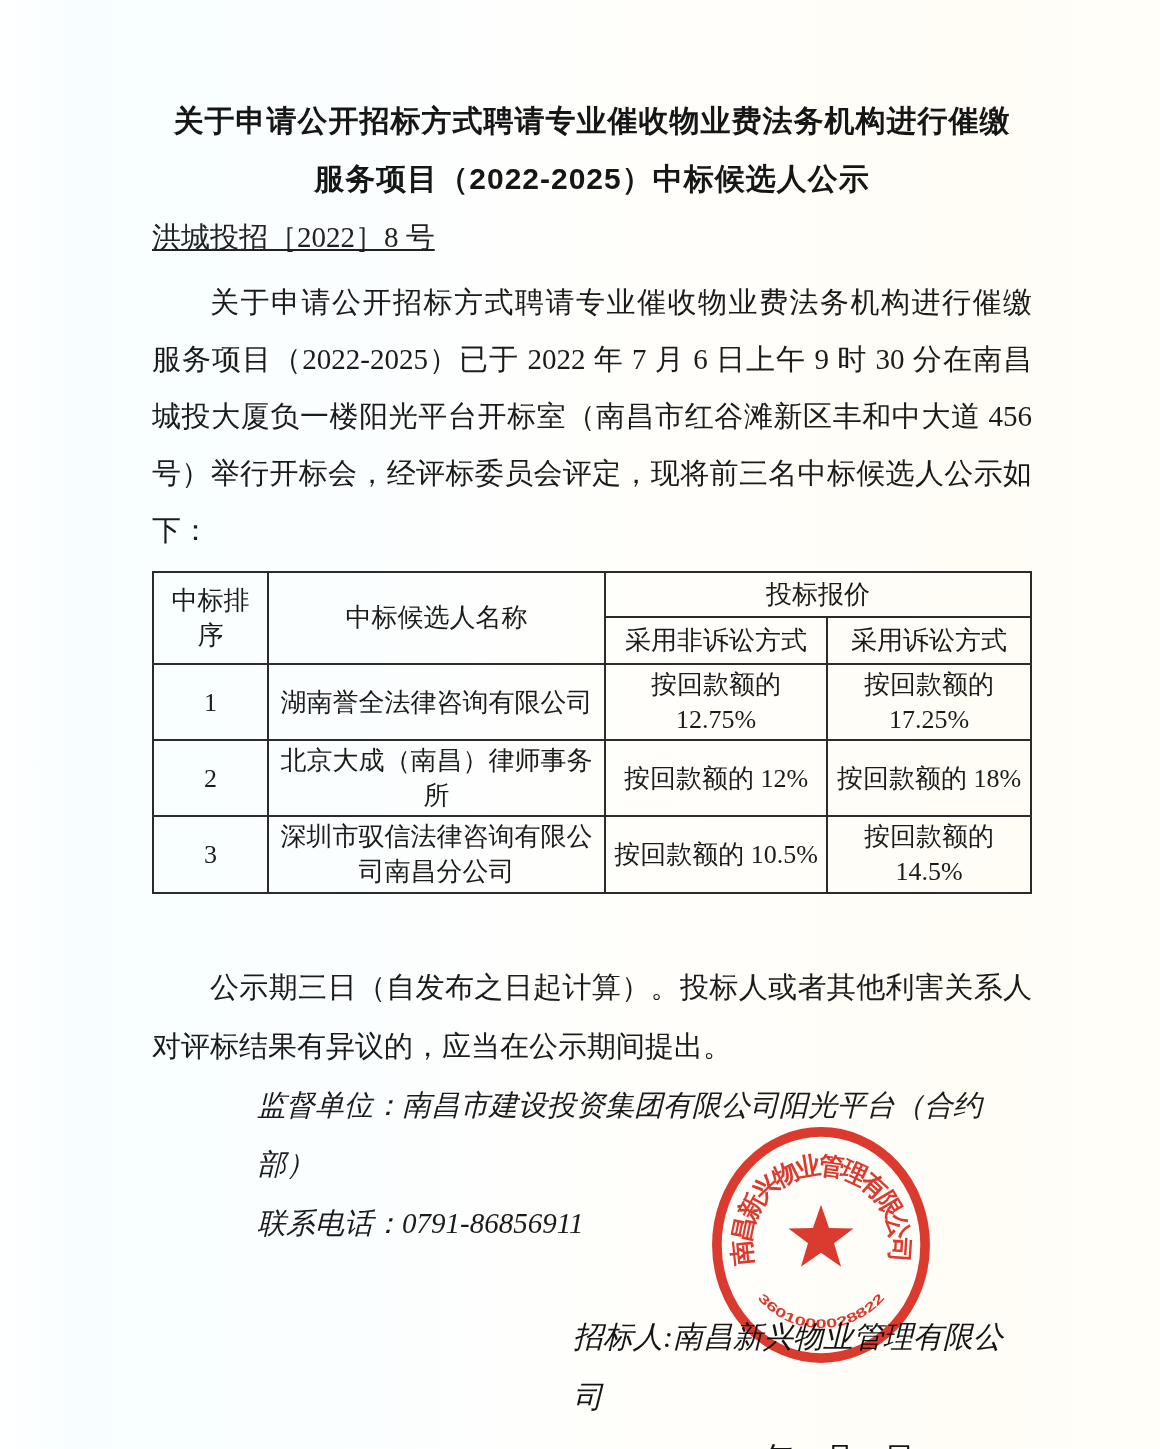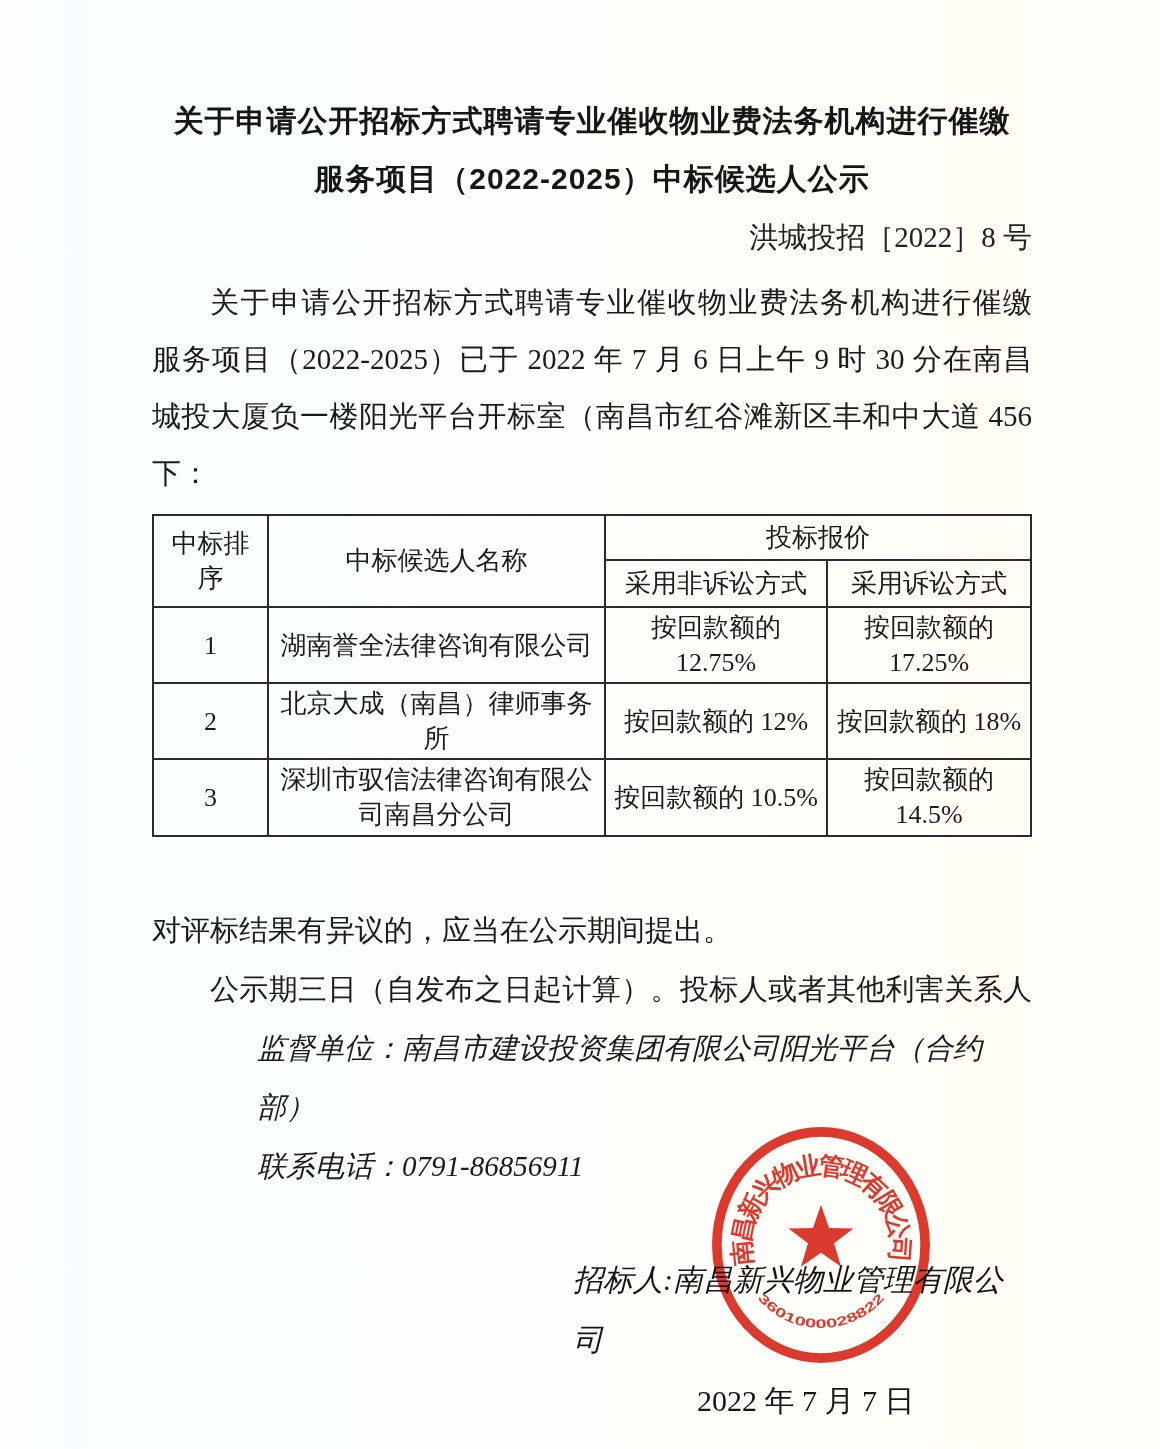--- a/index.html
+++ b/index.html
@@ -28,24 +28,25 @@
     text-align: center;
     font-family: "Liberation Sans", "DejaVu Sans", sans-serif;
     font-weight: 700;
     font-size: 30px;
     line-height: 58px;
     letter-spacing: 1px;
     color: #161616;
   }
   .doc-number {
     margin-top: 2px;
-    text-align: right;
+    text-align: left;
     font-size: 29px;
     line-height: 54px;
     color: #222;
+    text-decoration: underline;
   }
   
   .intro {
     margin-top: 10px;
     font-size: 29px;
     line-height: 57px;
     color: #1b1b1b;
   }
   .line {
     width: 100%;
@@ -129,20 +130,21 @@
     <div class="line">关于申请公开招标方式聘请专业催收物业费法务机构进行催缴</div>
     <div class="line">服务项目（2022-2025）中标候选人公示</div>
   </div>
 
   <div class="doc-number">洪城投招［2022］8 号</div>
 
   <div class="intro">
     <div class="line fill indent">关于申请公开招标方式聘请专业催收物业费法务机构进行催缴</div>
     <div class="line fill">服务项目（2022-2025）已于 2022 年 7 月 6 日上午 9 时 30 分在南昌</div>
     <div class="line fill">城投大厦负一楼阳光平台开标室（南昌市红谷滩新区丰和中大道 456</div>
+    <div class="line fill">号）举行开标会，经评标委员会评定，现将前三名中标候选人公示如</div>
     <div class="line">下：</div>
   </div>
 
   <table class="bid-table">
     <colgroup>
       <col style="width:115px">
       <col style="width:337px">
       <col style="width:222px">
       <col style="width:204px">
     </colgroup>
@@ -171,22 +173,22 @@
     <tr class="r3">
       <td>3</td>
       <td>深圳市驭信法律咨询有限公司南昌分公司</td>
       <td>按回款额的 10.5%</td>
       <td>按回款额的 14.5%</td>
     </tr>
   </tbody>
     </table>
 
   <div class="notice">
+    <div class="line fill indent">公示期三日（自发布之日起计算）。投标人或者其他利害关系人</div>
     <div class="line">对评标结果有异议的，应当在公示期间提出。</div>
-    <div class="line fill indent">公示期三日（自发布之日起计算）。投标人或者其他利害关系人</div>
   </div>
 
   <div class="supervisor-line">监督单位：南昌市建设投资集团有限公司阳光平台（合约部）</div>
   <div class="phone-line">联系电话：0791-86856911</div>
 
   <div class="bidder-line">招标人:南昌新兴物业管理有限公司</div>
   <div class="date-line">2022 年 7 月 7 日</div>
 
 </div>
 

